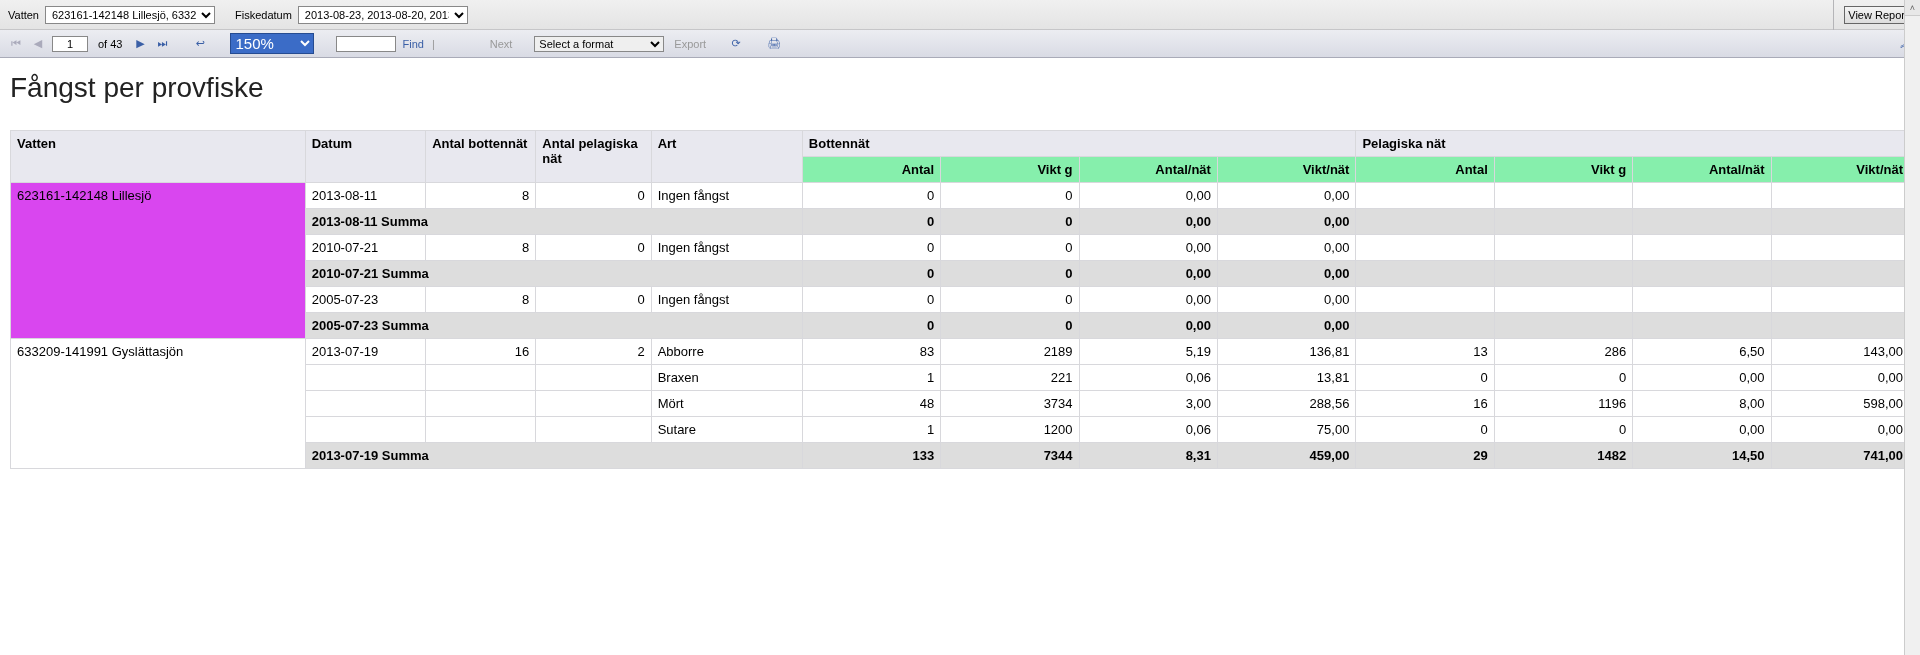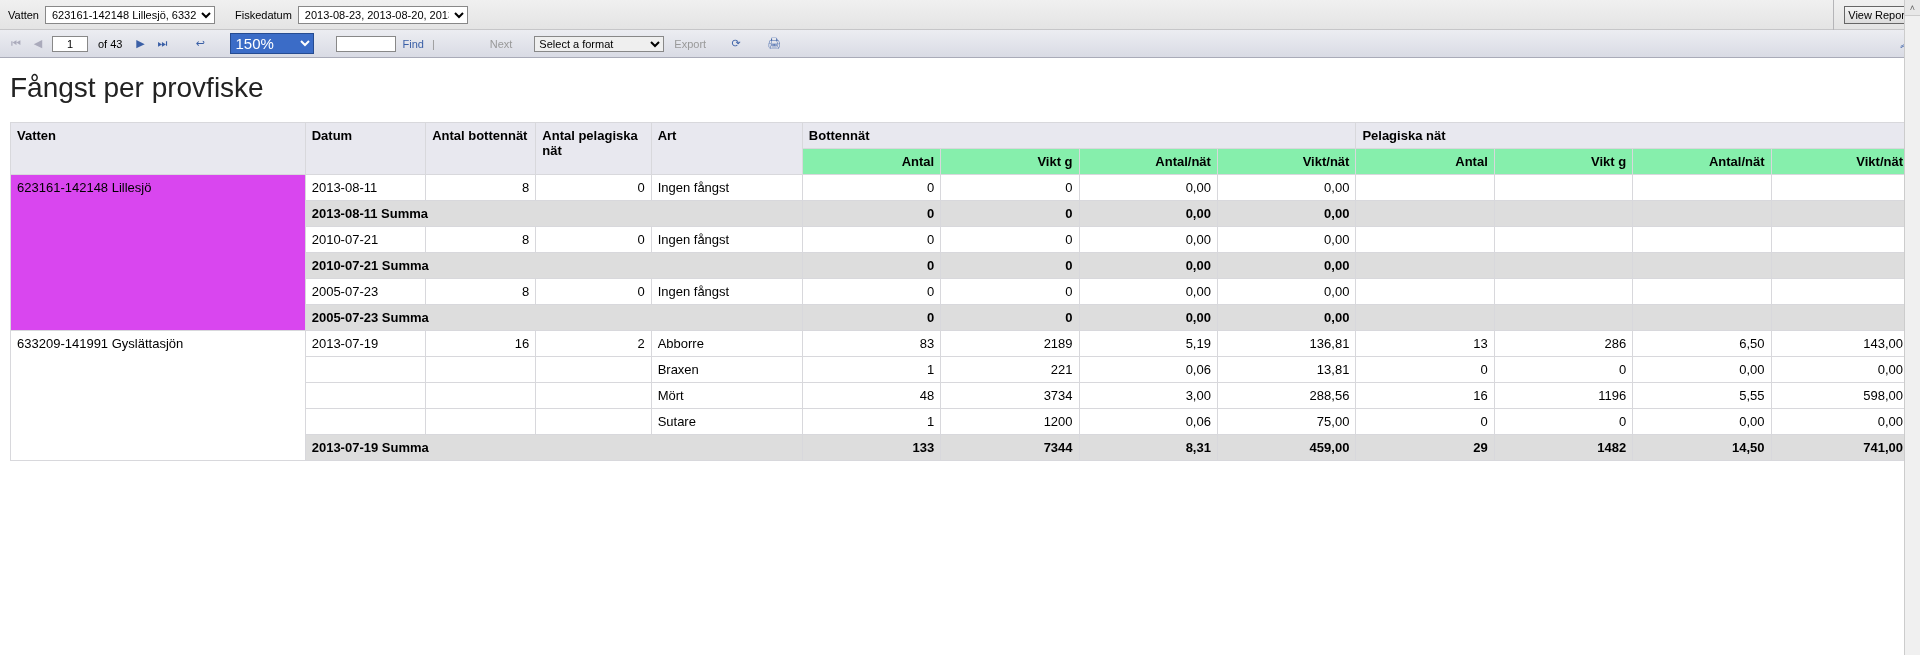--- a/index.html
+++ b/index.html
@@ -77,21 +77,21 @@
 
 .report-area {
   padding: 14px 10px 0 10px;
   height: calc(655px - 58px);
   overflow: hidden;
 }
 .report-title {
   font-size: 28px;
   font-weight: normal;
   color: #222;
-  margin-bottom: 18px;
+  margin-bottom: 26px;
   font-family: Arial, sans-serif;
 }
 
 table.rpt {
   border-collapse: collapse;
   width: 100%;
   table-layout: fixed;
 }
 table.rpt th, table.rpt td {
   border: 1px solid #d8d8dc;
@@ -334,21 +334,21 @@
           <td></td>
           <td class="num"></td>
           <td class="num"></td>
           <td>Mört</td>
           <td class="num">48</td>
           <td class="num">3734</td>
           <td class="num">3,00</td>
           <td class="num">288,56</td>
           <td class="num">16</td>
           <td class="num">1196</td>
-          <td class="num">5,55</td>
+          <td class="num">8,00</td>
           <td class="num">598,00</td>
         </tr>
         <tr>
           <td></td>
           <td class="num"></td>
           <td class="num"></td>
           <td>Sutare</td>
           <td class="num">1</td>
           <td class="num">1200</td>
           <td class="num">0,06</td>

